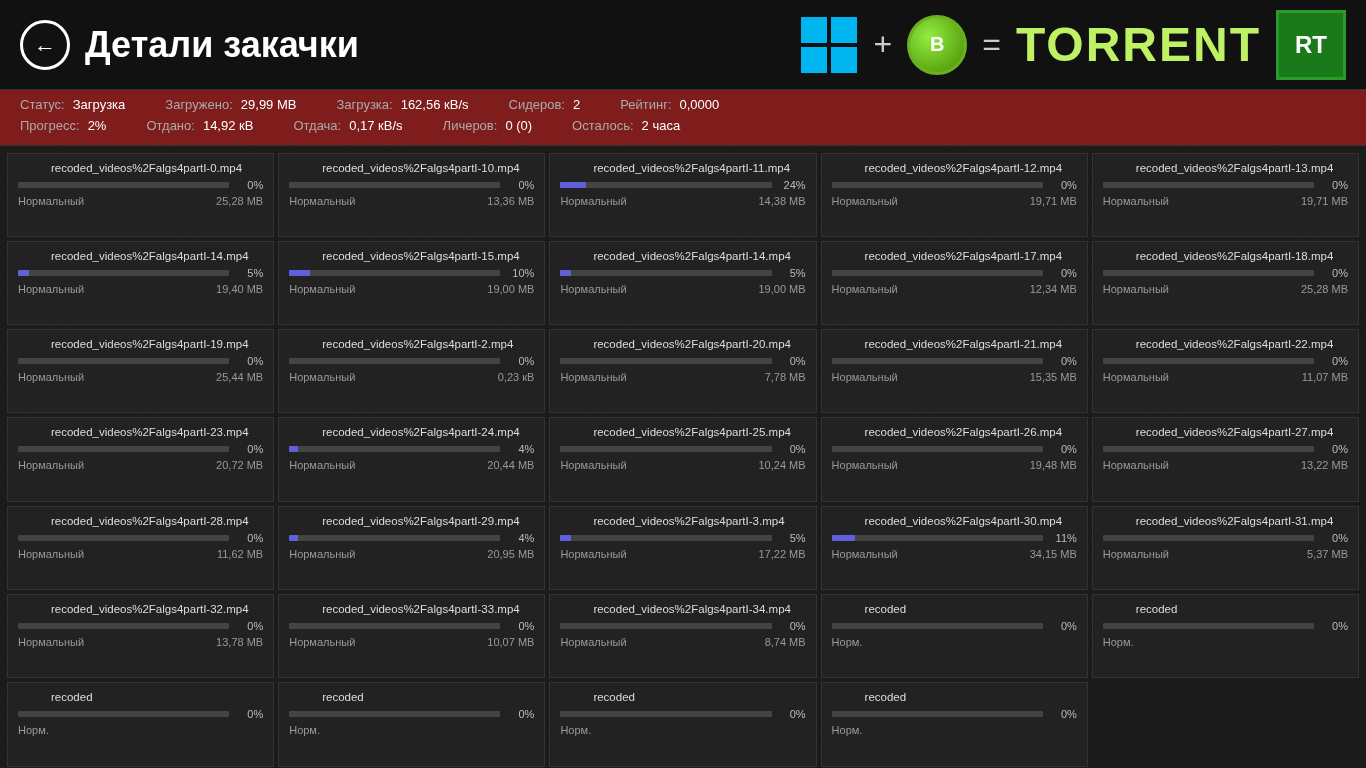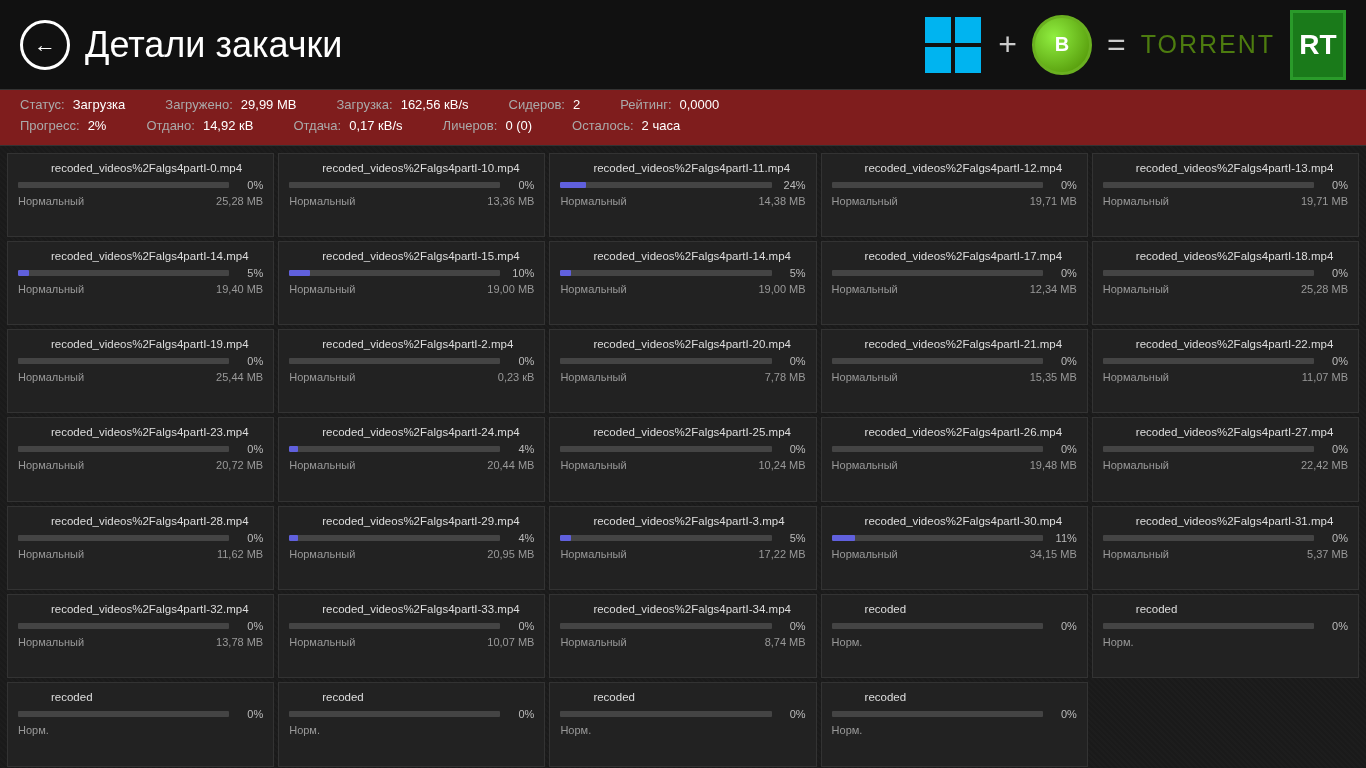--- a/index.html
+++ b/index.html
@@ -43,21 +43,21 @@
       display: flex;
       align-items: center;
       justify-content: center;
       cursor: pointer;
       font-size: 22px;
       color: #fff;
       background: transparent;
     }
     .header-title {
       font-size: 36px;
-      font-weight: 400;
+      font-weight: 700;
       color: #fff;
     }
     .header-center {
       display: flex;
       align-items: center;
       gap: 15px;
     }
     .win-logo {
       width: 60px;
       height: 60px;
@@ -78,34 +78,34 @@
       font-size: 20px;
       font-weight: bold;
       color: #fff;
       border: 3px solid #6ab020;
     }
     .equals-sign {
       font-size: 32px;
       color: #ccc;
     }
     .torrent-text {
-      font-size: 25px;
-      font-weight: 400;
-      color: #4d7c0f;
+      font-size: 48px;
+      font-weight: 700;
+      color: #bef264;
       letter-spacing: 2px;
     }
     .rt-logo {
-      width: 56px;
+      width: 70px;
       height: 70px;
       background: #1a7a1a;
       border: 3px solid #2a9a2a;
       display: flex;
       align-items: center;
       justify-content: center;
-      font-size: 28px;
+      font-size: 24px;
       font-weight: bold;
       color: #fff;
     }
 
     
     .status-bar {
       background-color: #7f1d1d;
       padding: 5px 20px 8px 20px;
       border-bottom: 1px solid #333;
     }
@@ -508,21 +508,21 @@
     <div class="file-item">
     <div class="file-name">recoded_videos%2Falgs4partI-27.mp4</div>
     <div class="progress-row">
       <div class="progress-bar-bg">
         <div class="progress-bar-fill" style="width:0%"></div>
       </div>
       <span class="progress-pct">0%</span>
     </div>
     <div class="file-meta">
       <span>Нормальный</span>
-      <span>22,42 MB</span>
+      <span>13,22 MB</span>
     </div>
   </div>
     <div class="file-item">
     <div class="file-name">recoded_videos%2Falgs4partI-28.mp4</div>
     <div class="progress-row">
       <div class="progress-bar-bg">
         <div class="progress-bar-fill" style="width:0%"></div>
       </div>
       <span class="progress-pct">0%</span>
     </div>

